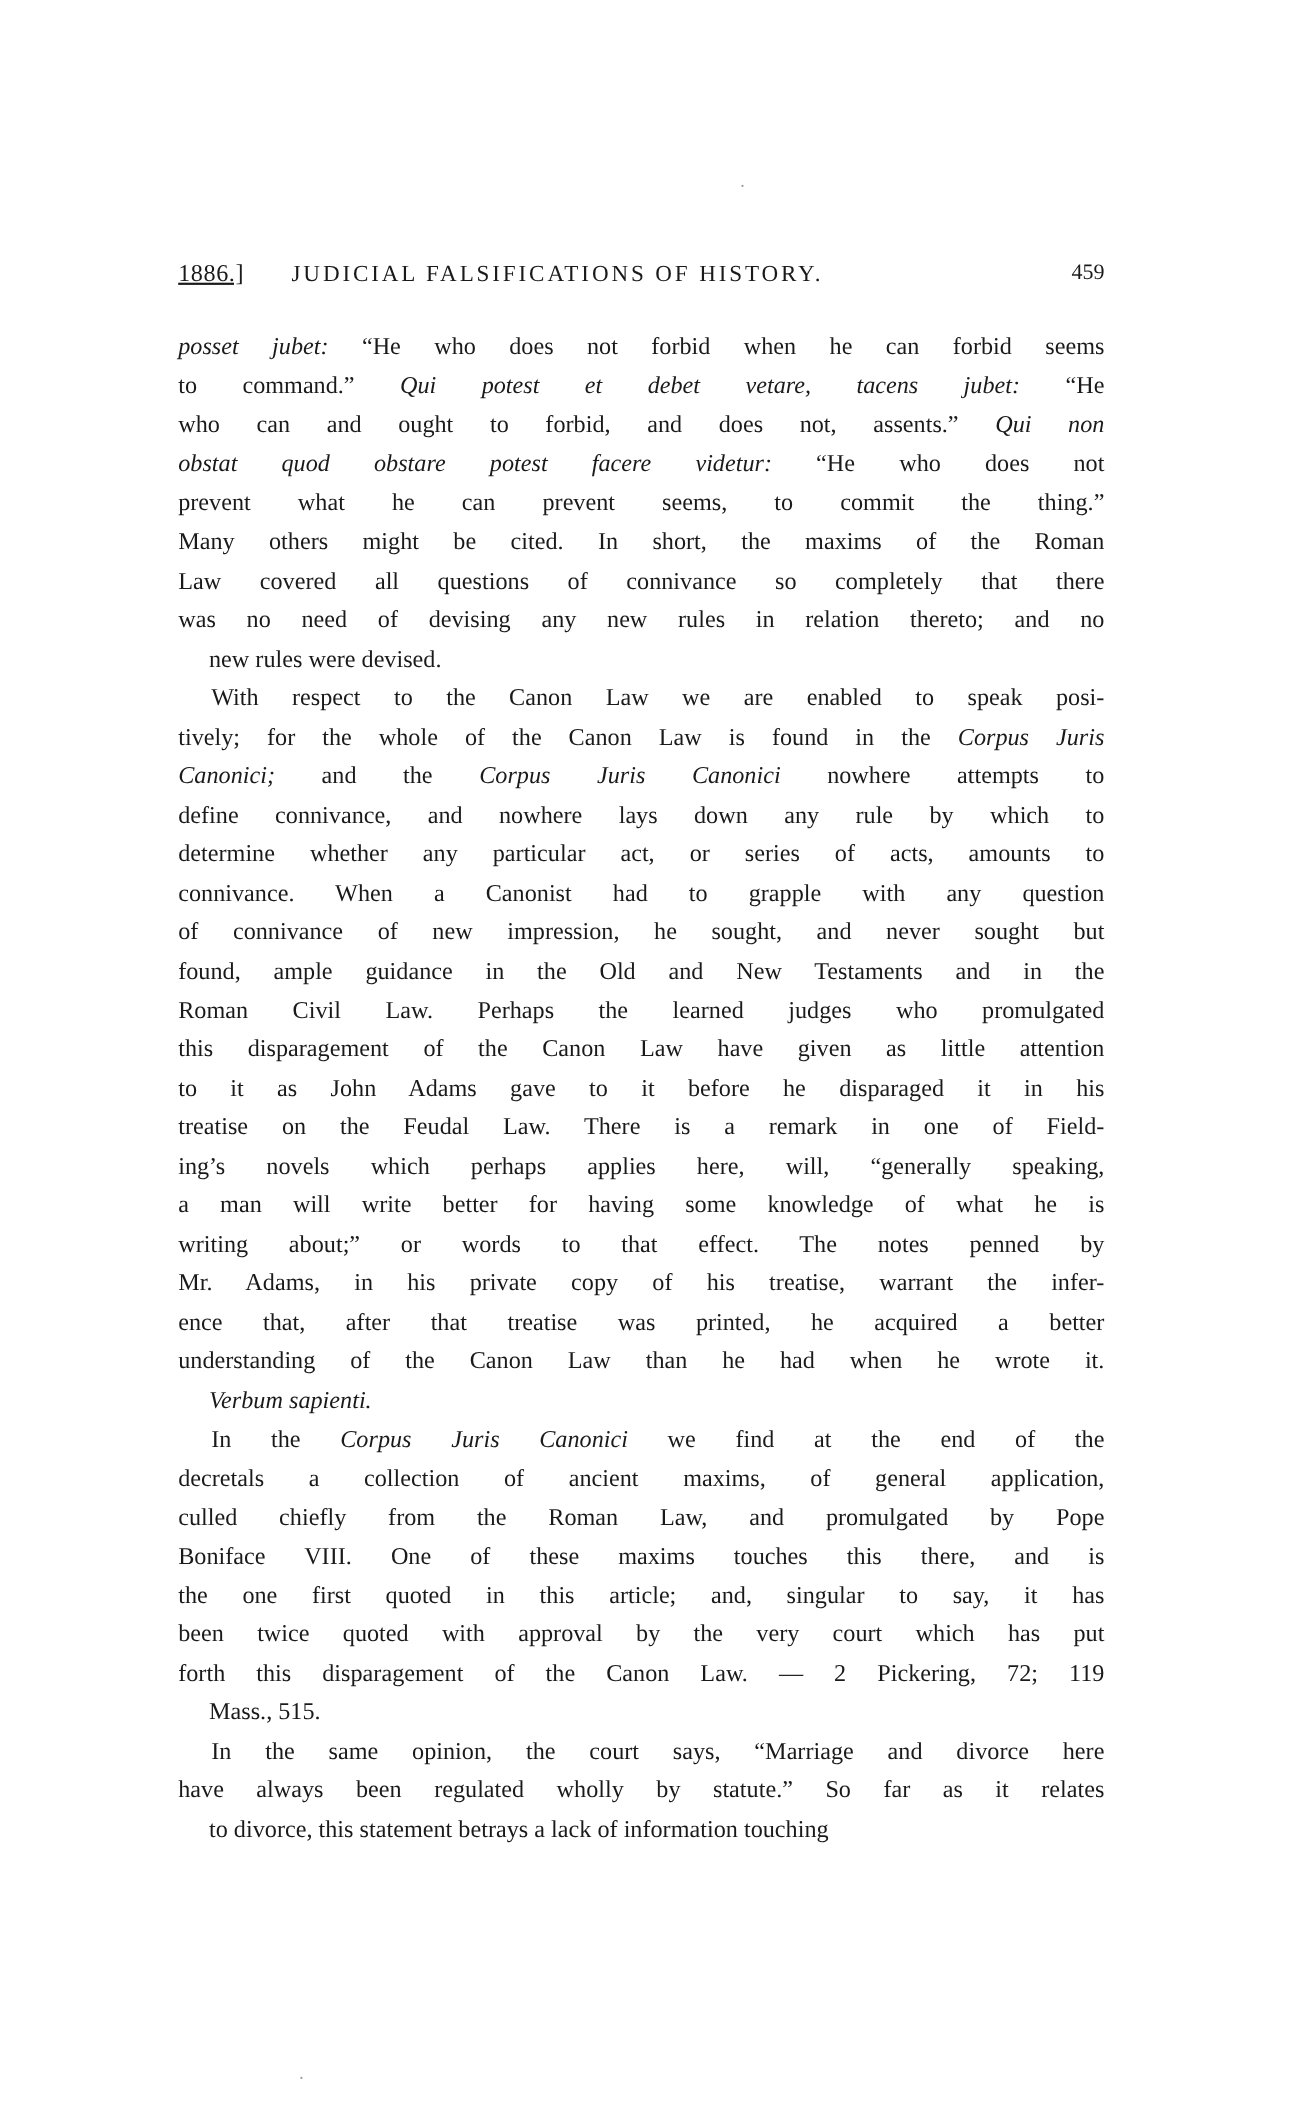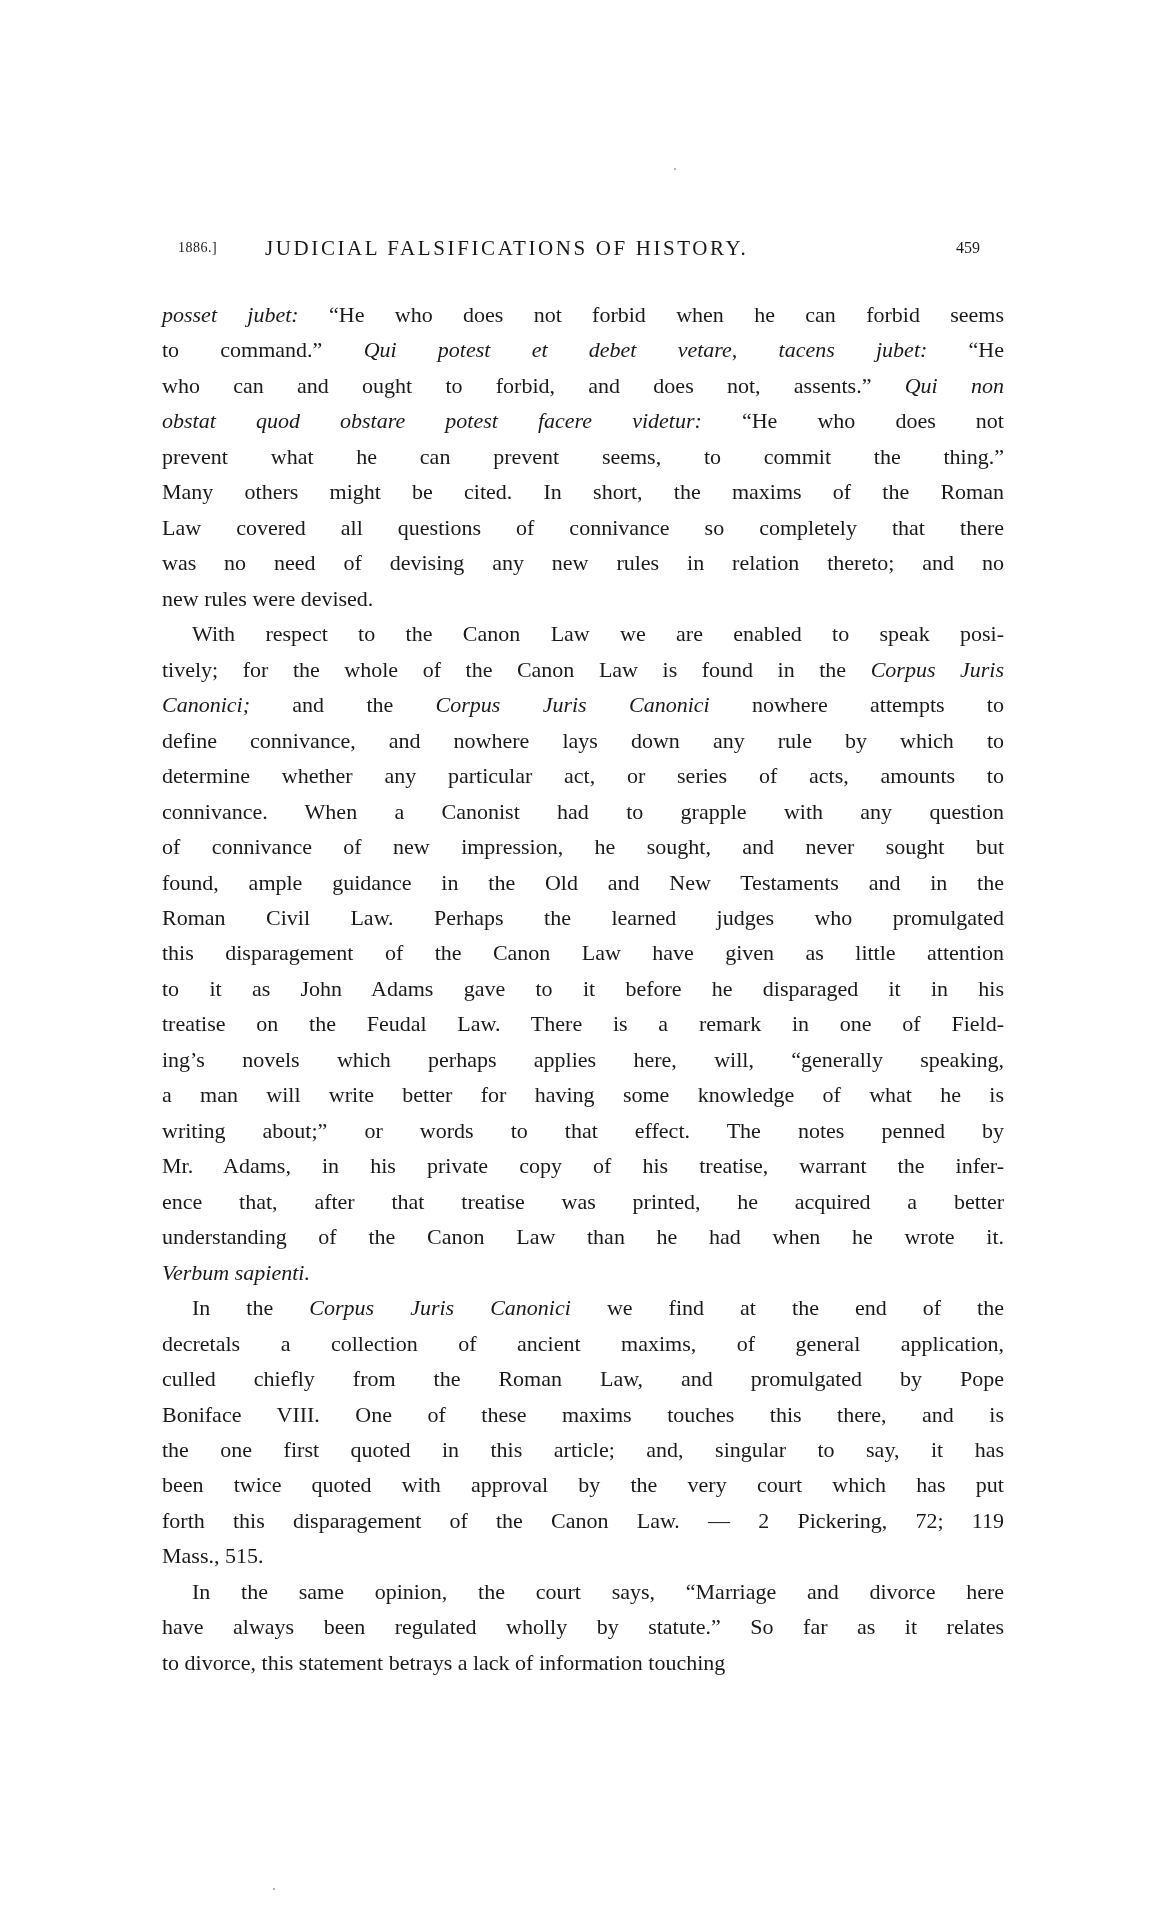--- a/index.html
+++ b/index.html
@@ -1,24 +1,24 @@
 <!DOCTYPE html>
 <html><head>
 <meta charset="utf-8">
 <style>
   html, body { margin: 0; padding: 0; background: #ffffff; }
   body { width: 1176px; height: 1912px; position: relative; overflow: hidden; color: #1a1a1a; }
   .page { position: absolute; left: 0; top: 0; width: 1176px; height: 1912px; background: #ffffff; }
   .running-head { position: absolute; left: 162px; top: 232px; width: 842px; height: 32px; font-family: "Liberation Serif", "DejaVu Serif", serif; }
-  .rh-year { position: absolute; left: 16px; top: 0; font-size: 14px; line-height: 32px; letter-spacing: 0.5px; }
+  .rh-year { position: absolute; left: 0; top: 0; font-size: 22px; line-height: 32px; letter-spacing: 0.5px; text-decoration: underline; }
   .rh-title { position: absolute; left: 103px; top: 0; font-size: 21px; line-height: 32px; letter-spacing: 2.6px; }
-  .rh-page { position: absolute; right: 24px; top: 0; font-size: 16px; line-height: 32px; }
+  .rh-page { position: absolute; right: 0; top: 0; font-size: 20px; line-height: 32px; }
   .body-text { position: absolute; left: 162px; top: 297px; width: 842px; font-family: "Liberation Serif", "DejaVu Serif", serif; font-size: 22px; }
   .line { display: block; height: 35.47px; line-height: 35.47px; white-space: nowrap; text-align: justify; text-align-last: justify; overflow: visible; }
-  .line.last { text-align-last: left; }
+  .line.last { text-align-last: left; margin-left: 28px; }
   .line.indent { padding-left: 30px; }
   .line span.it { font-style: italic; }
   .speck { position: absolute; width: 2px; height: 2px; background: #9a9a9a; border-radius: 1px; }
 </style>
 </head>
 <body>
 
 <div class="page">
   <div class="speck" style="left:674px; top:168px;"></div>
 

